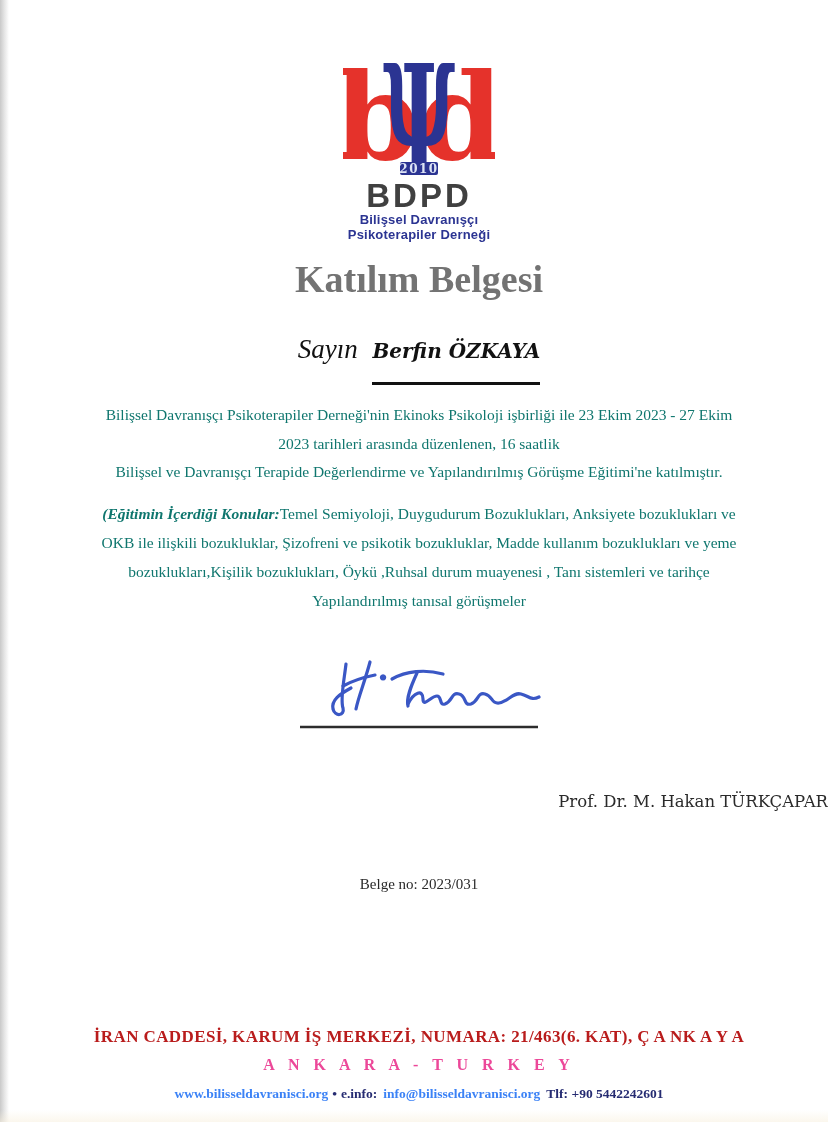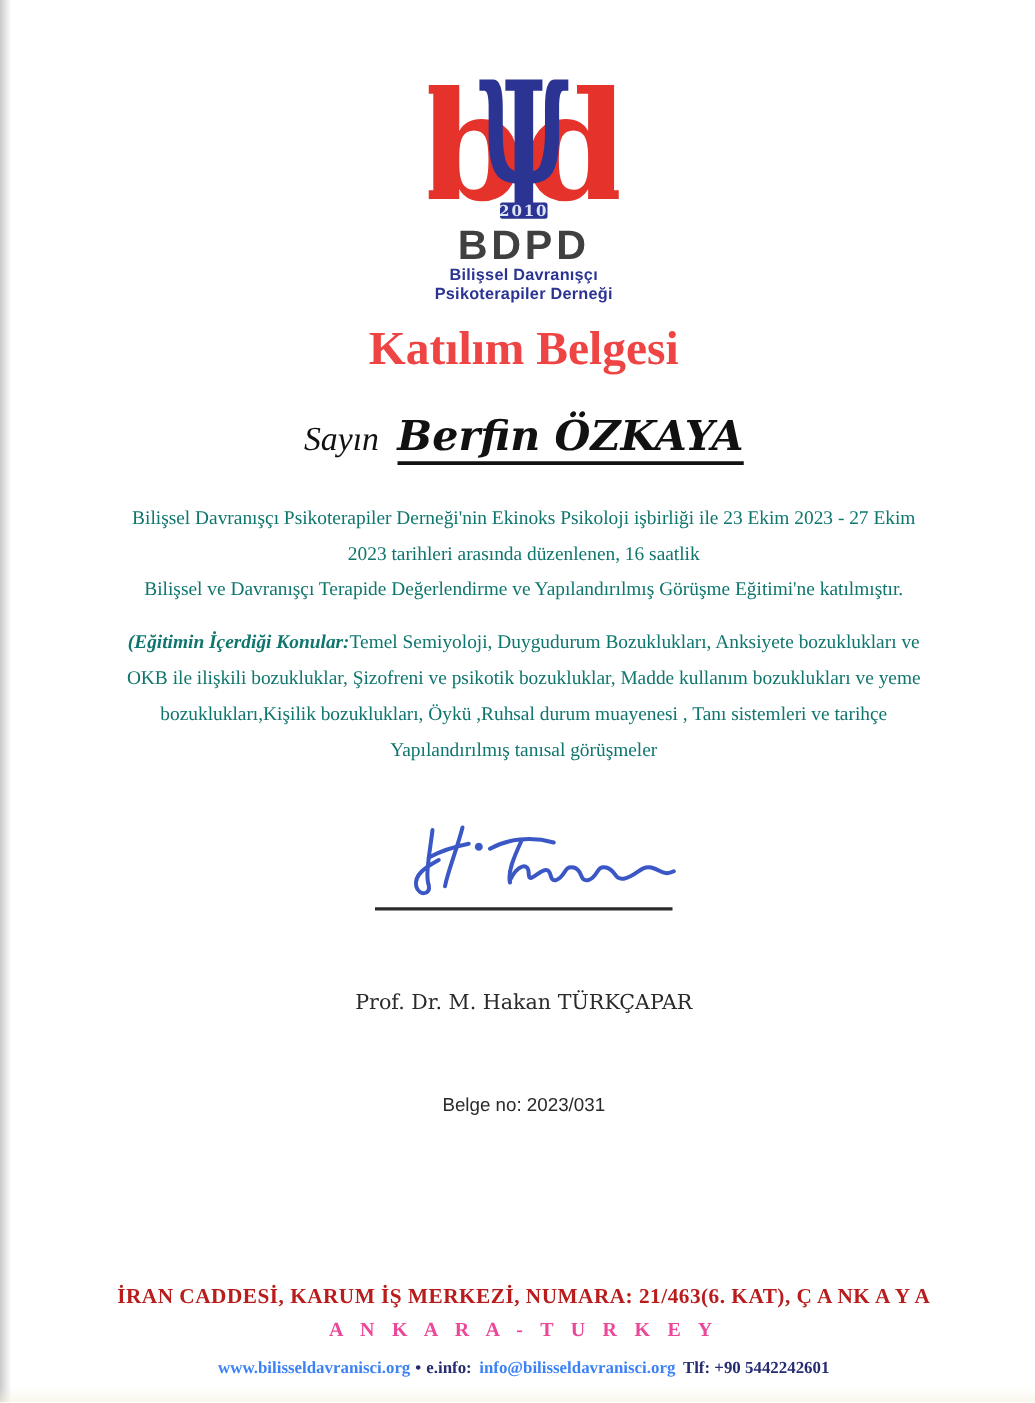--- a/index.html
+++ b/index.html
@@ -39,43 +39,43 @@
     font-weight:bold;font-size:33px;line-height:32px;
     letter-spacing:3px;color:#404040;
   }
   .logo-orgname{
     font-family:"Liberation Sans", sans-serif;
     font-weight:bold;font-size:13px;line-height:15px;
     color:#2b3492;letter-spacing:0.2px;
   }
 
   
-  .title-block{top:257px;font-size:38px;line-height:44px;font-weight:bold;color:#ef4444;}
+  .title-block{top:257px;font-size:38px;line-height:44px;font-weight:bold;color:#737373;}
   .recipient-block{top:329px;font-size:27px;line-height:40px;color:#111;}
   .salutation{font-style:italic;font-family:"Liberation Serif", serif;}
   .recipient-name{
     font-family:"DejaVu Serif", serif;
-    font-weight:bold;font-style:italic;font-size:33px;
-    border-bottom:3px solid #111;padding-bottom:1px;margin-left:8px;
+    font-weight:bold;font-style:italic;font-size:20px;
+    border-bottom:3px solid #111;padding-bottom:19px;margin-left:8px;
   }
 
   
   .para{font-size:15.5px;color:#0f766e;}
   .para1-block{top:401px;line-height:28.5px;}
   .para2-block{top:499px;line-height:29px;}
   .topic-prefix{font-weight:bold;font-style:italic;}
 
   
   .signature-block{top:648px;}
   .signature-block svg{display:block;margin:0 auto;}
 
   
-  .signer-name-block{top:792px;font-family:"DejaVu Serif", serif;font-size:16.5px;color:#2a2a2a;}
+  .signer-name-block{top:792px;font-family:"DejaVu Serif", serif;font-size:16.5px;color:#2a2a2a;text-align:right;}
   .signer-role-block{top:835px;font-family:"DejaVu Serif", serif;font-size:16.5px;color:#2a2a2a;}
-  .docno-block{top:876px;font-family:Liberation Sans, sans-serif;font-size:15px;color:#2a2a2a;}
+  .docno-block{top:876px;font-family:Liberation Serif, serif;font-size:15px;color:#2a2a2a;}
 
   
   .footer1-block{top:1027px;font-size:17px;font-weight:bold;letter-spacing:0.4px;color:#b91c1c;}
   .footer2-block{top:1056px;font-size:16px;font-weight:bold;letter-spacing:5px;color:#ec4899;}
   .footer3-block{top:1086px;font-size:13.5px;color:#262c72;font-weight:bold;}
   .footer3-block a{color:#3b82f6;text-decoration:none;margin-top:35px;}
   .footer3-block .sep{padding:0 4px;}
   .footer3-block .gap{padding-left:6px;}
 </style>
 </head>

